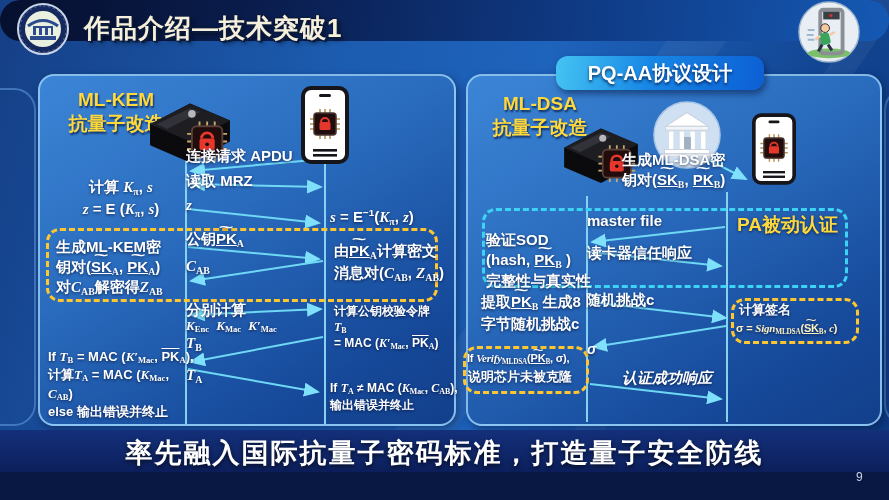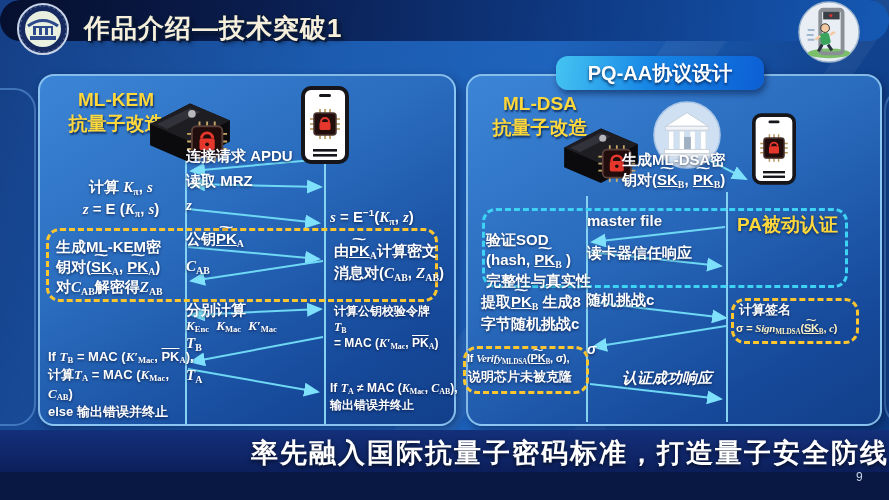--- a/index.html
+++ b/index.html
@@ -54,21 +54,21 @@
   .dash{position:absolute;border-radius:14px;z-index:3;}
   .dash-y{border:3px dashed #ffc62e;}
   .dash-c{border:3px dashed #3ed3f4;}
   
   .icon{position:absolute;z-index:4;}
   
   #wires{position:absolute;left:0;top:0;z-index:2;pointer-events:none;}
   
   .slogan-band{position:absolute;left:0;top:430px;width:889px;height:42px;
     background:linear-gradient(180deg,#14307a 0%,#0c1f5c 100%);}
-  .slogan{position:absolute;left:0;top:435px;width:889px;text-align:right;
+  .slogan{position:absolute;left:0;top:435px;width:889px;text-align:center;
     font-family:"Liberation Serif",serif;font-weight:bold;font-size:27px;color:#fff;
     letter-spacing:2px;text-shadow:0 2px 4px rgba(0,0,0,.7);}
   .bottom-strip{position:absolute;left:0;top:472px;width:889px;height:28px;background:#091842;}
   .pagenum{position:absolute;left:856px;top:470px;font-size:12px;color:#c9d4e8;}
 </style>
 </head>
 <body>
 
 <div id="canvas">
 

